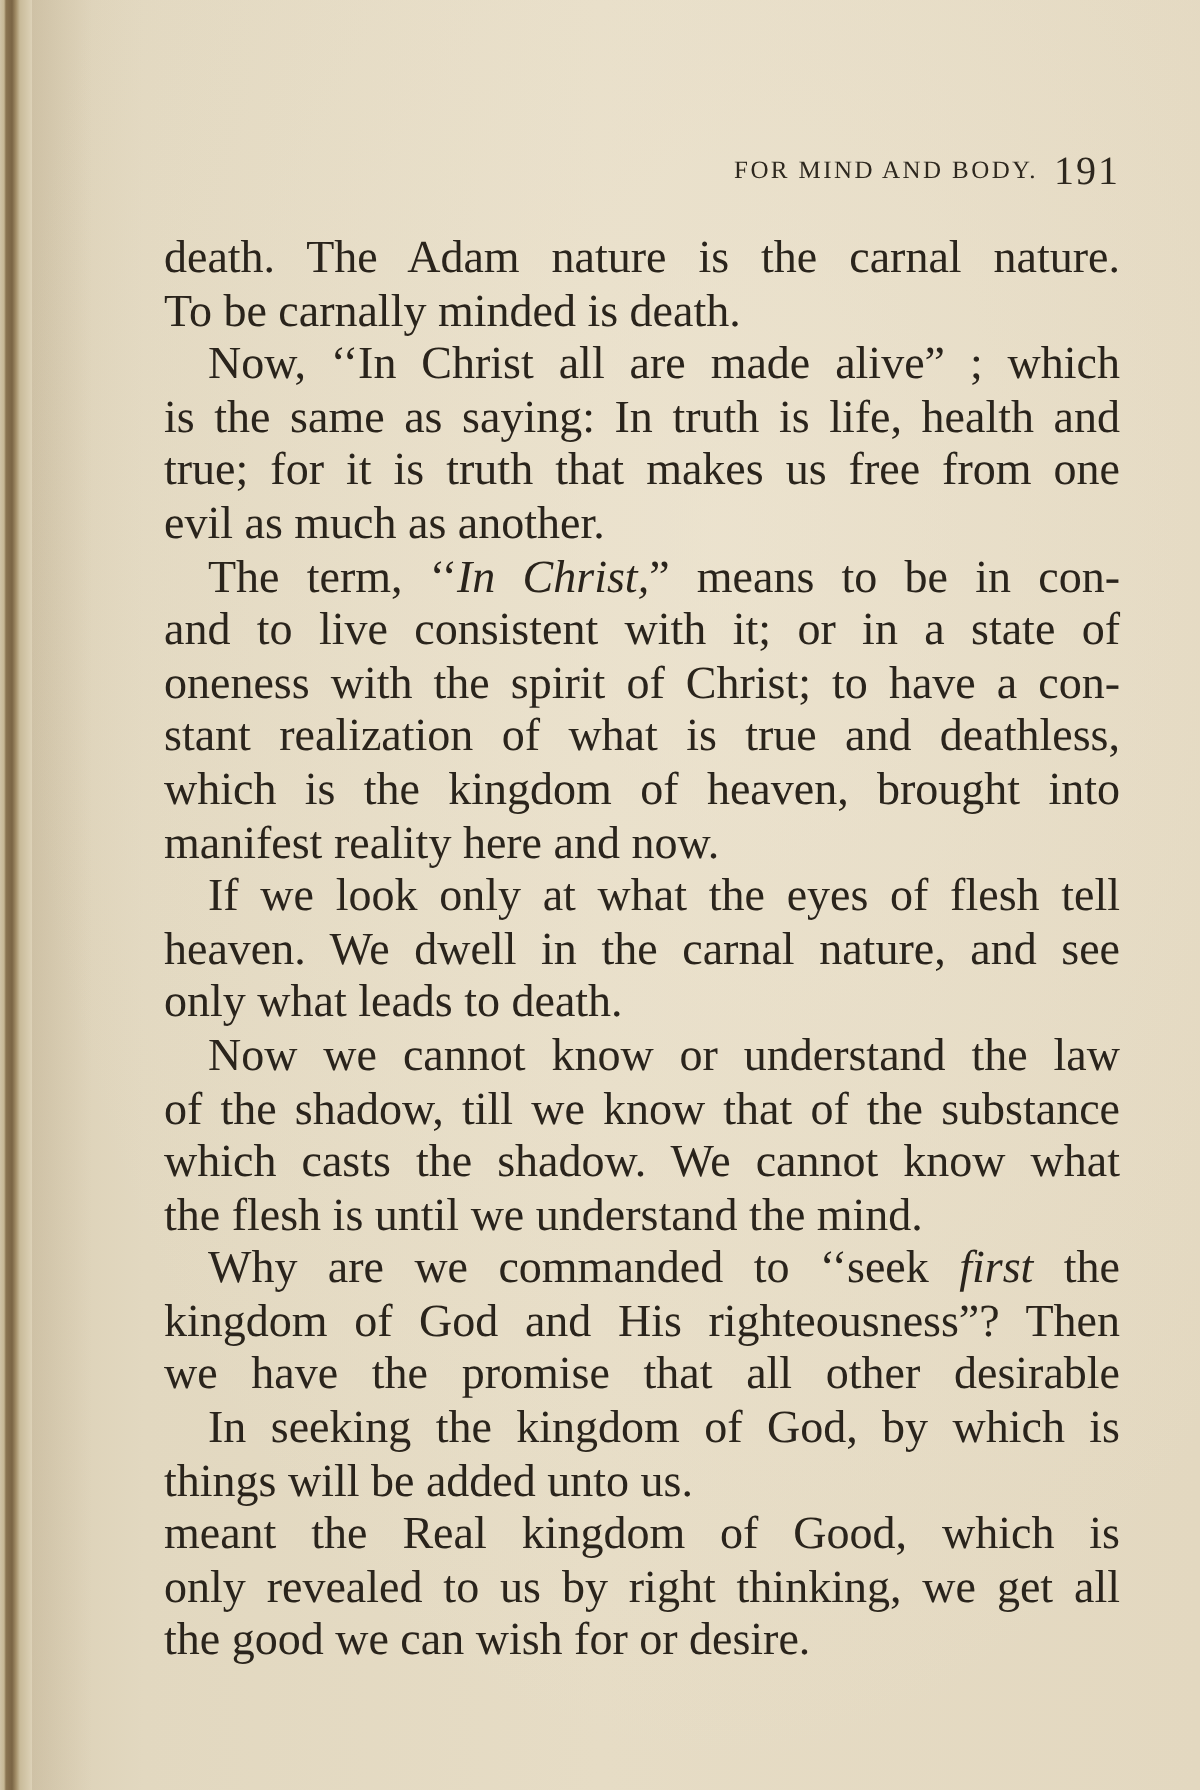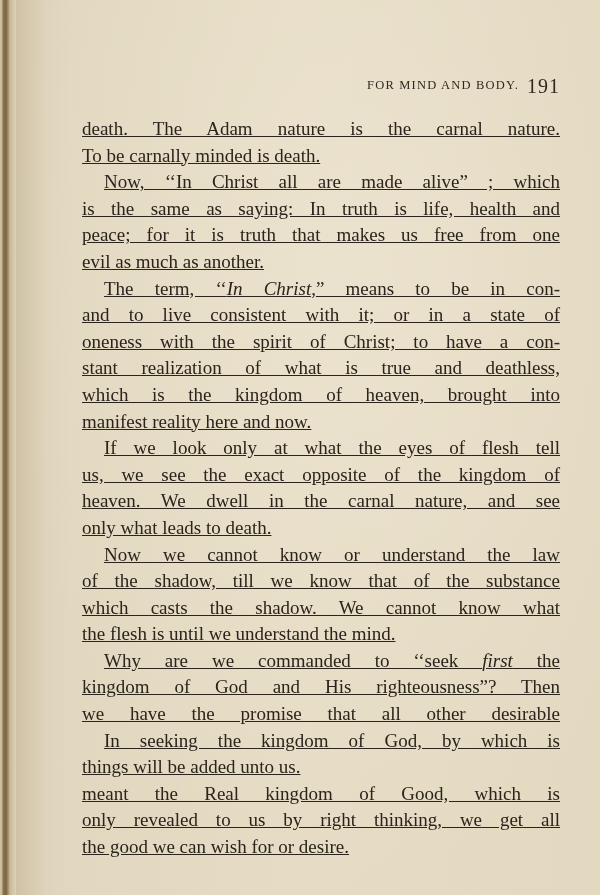--- a/index.html
+++ b/index.html
@@ -63,26 +63,25 @@
     .body-text {
       position: absolute;
       left: 82px;
       top: 116px;
       width: 478px;
     }
     .line {
       display: block;
       height: 26.6px;
       line-height: 26.6px;
-      font-size: 19px;
+      font-size: 23px;
       white-space: nowrap;
       text-align: justify;
       text-align-last: justify;
       color: #2a241c;
-      text-decoration: underline;
     }
     .line.last {
       text-align-last: left;
     }
     .line.indent {
       padding-left: 22px;
     }
     .it {
       font-style: italic;
       margin-top: 20px;
@@ -98,30 +97,29 @@
   <div class="running-head">
     <span class="running-title">FOR MIND AND BODY.</span>
     <span class="page-number">191</span>
   </div>
 
   <div class="body-text" id="body-text">
       <div class="line">death.  The Adam nature is the carnal nature.</div>
       <div class="line last">To be carnally minded is death.</div>
       <div class="line indent">Now, ‘‘In Christ all are made alive” ; which</div>
       <div class="line">is the same as saying:  In truth is life, health and</div>
-      <div class="line">peace; for it is truth that makes us free from one</div>
+      <div class="line">true; for it is truth that makes us free from one</div>
       <div class="line last">evil as much as another.</div>
       <div class="line indent"><span>The term, ‘‘</span><span class="it">In Christ,</span><span>” means to be in con-</span></div>
       <div class="line">and to live consistent with it; or in a state of</div>
       <div class="line">oneness with the spirit of Christ; to have a con-</div>
       <div class="line">stant realization of what is true and deathless,</div>
       <div class="line">which is the kingdom of heaven, brought into</div>
       <div class="line last">manifest reality here and now.</div>
       <div class="line indent">If we look only at what the eyes of flesh tell</div>
-      <div class="line">us, we see the exact opposite of the kingdom of</div>
       <div class="line">heaven.  We dwell in the carnal nature, and see</div>
       <div class="line last">only what leads to death.</div>
       <div class="line indent">Now we cannot know or understand the law</div>
       <div class="line">of the shadow, till we know that of the substance</div>
       <div class="line">which casts the shadow.  We cannot know what</div>
       <div class="line last">the flesh is until we understand the mind.</div>
       <div class="line indent"><span>Why are we commanded to ‘‘seek </span><span class="it">first</span><span> the</span></div>
       <div class="line">kingdom of God and His righteousness”?  Then</div>
       <div class="line">we have the promise that all other desirable</div>
       <div class="line indent">In seeking the kingdom of God, by which is</div>

